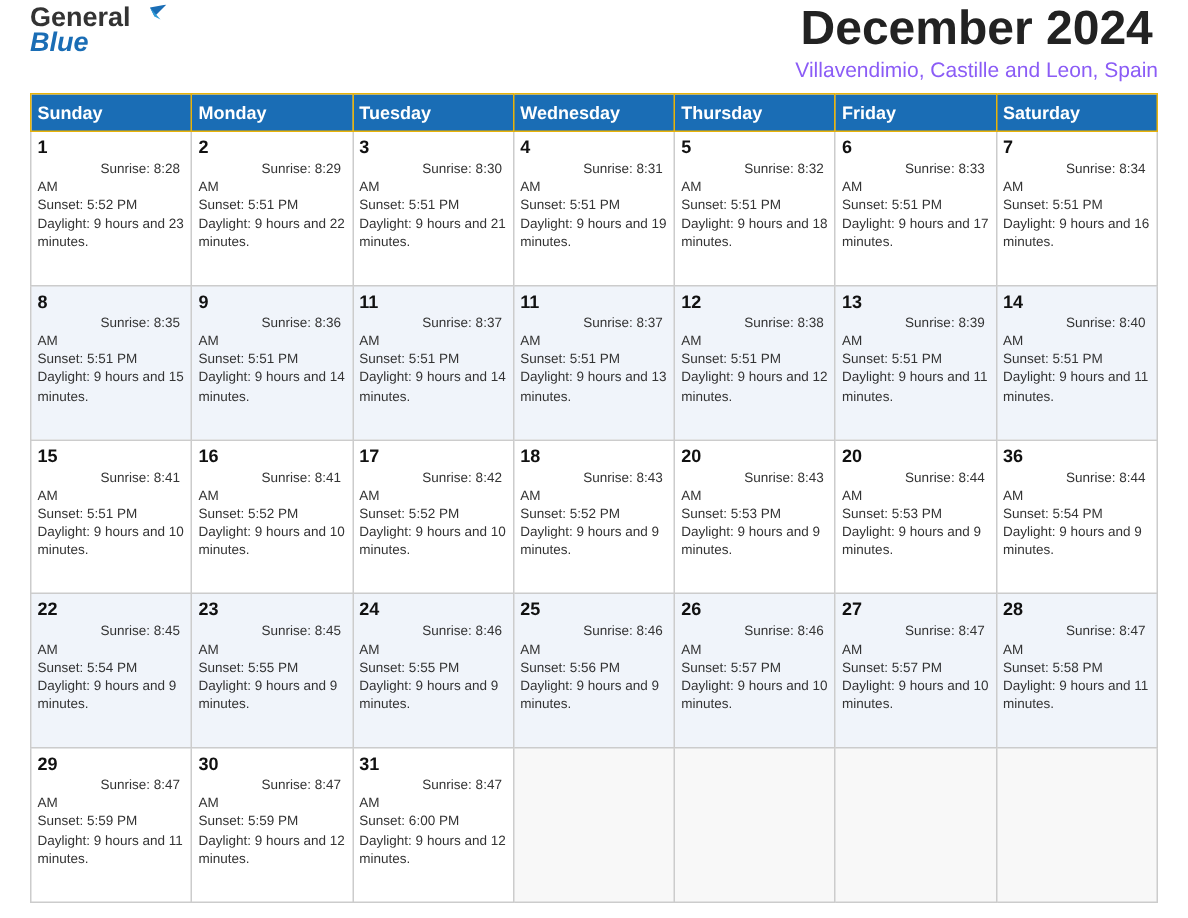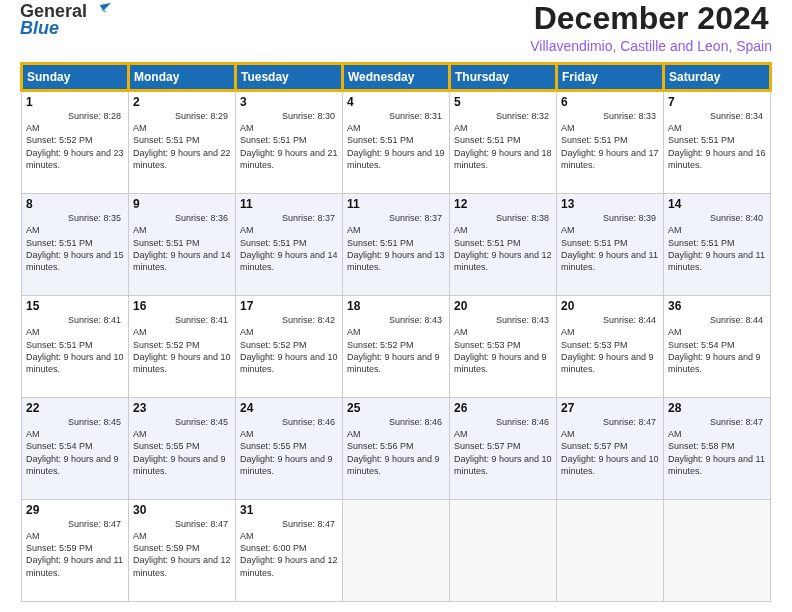--- a/index.html
+++ b/index.html
@@ -50,21 +50,21 @@
       width: 100%;
       border-collapse: collapse;
       flex: 1;
     }
     .calendar thead tr th {
       background: #1a6db5;
       color: #fff;
       font-size: 12px;
       font-weight: bold;
       padding: 5px 4px;
-      border: 3px solid #eab308;
+      border: 1px solid #eab308;
       text-align: left;
     }
     .calendar tbody tr td {
       vertical-align: top;
       border: 1px solid #ccc;
       padding: 3px 4px;
       width: 113px;
       min-height: 70px;
       font-size: 9.5px;
       color: #333;

